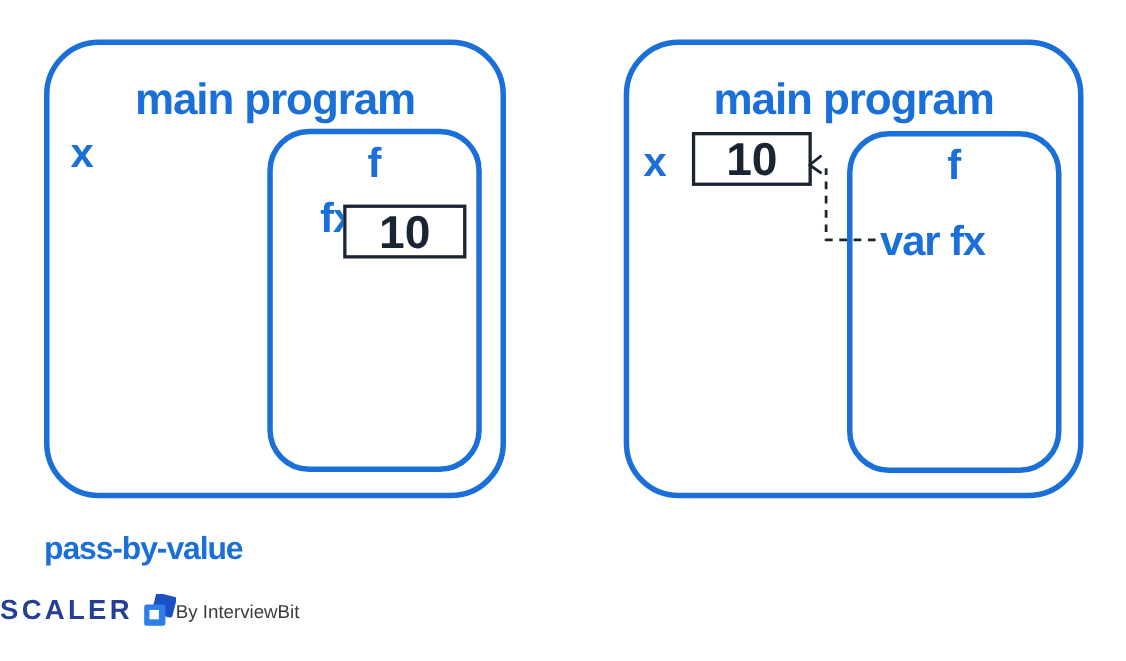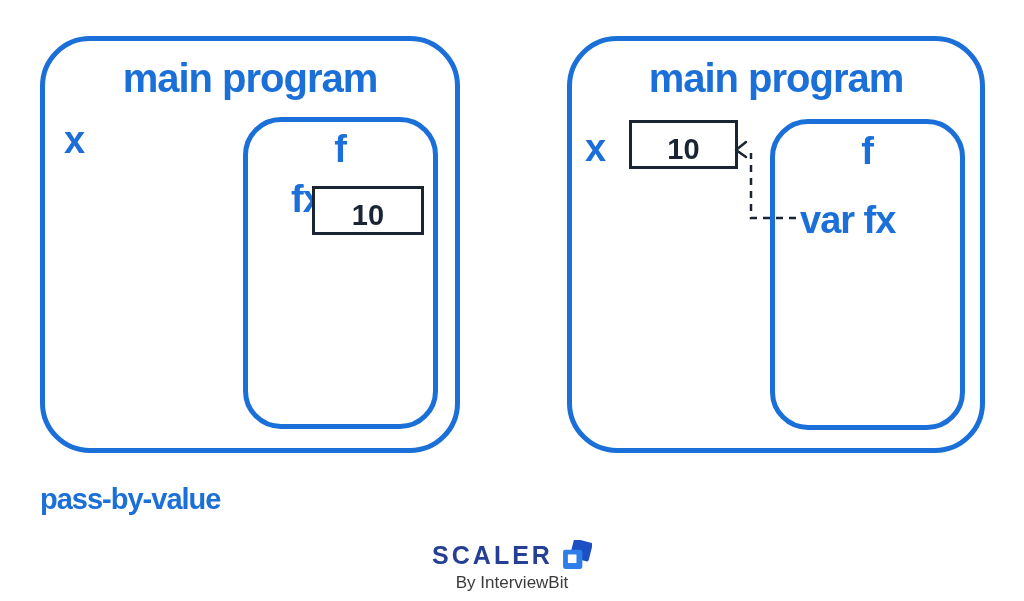--- a/index.html
+++ b/index.html
@@ -30,21 +30,21 @@
   .inner-box{
     position:absolute;
     border:5px solid var(--blue);
     border-radius:38px;
     background:#ffffff;
   }
   .inner-left {left:198px;top:76px;width:195px;height:312px;}
   .inner-right{left:198px;top:78px;width:195px;height:311px;}
   
   .box-title{
-    position:absolute;left:0;right:0;top:15px;
+    position:absolute;left:0;right:0;top:28px;
     text-align:center;
     color:var(--blue);
     font-size:40px;font-weight:bold;letter-spacing:-1px;
   }
   .fn-title{
     position:absolute;left:0;right:0;top:6px;
     text-align:center;
     color:var(--blue);
     font-size:38px;font-weight:bold;
   }
@@ -54,43 +54,43 @@
     font-size:38px;font-weight:bold;letter-spacing:-1px;
   }
   .x-left {left:19px;top:78px;}
   .x-right{left:13px;top:86px;}
   .fx-left{left:11px;top:56px;margin-left:32px;}
   .varfx-right{left:228px;top:158px;}
   .value-box{
     position:absolute;
     border:3px solid var(--navy);
     background:#ffffff;
-    display:flex;align-items:flex-end;justify-content:center;
+    display:flex;align-items:center;justify-content:center;
     color:var(--navy);
-    font-size:29px;font-weight:bold;
+    font-size:42px;font-weight:bold;
   }
   .vb-left {left:64px;top:64px;width:112px;height:49px;}
   .vb-right{left:57px;top:79px;width:109px;height:49px;}
   .caption{
     position:absolute;top:483px;
     text-align:left;
     color:var(--blue);
     font-size:29px;font-weight:bold;letter-spacing:-1px;
   }
   .caption-left {left:40px;width:420px;}
   .caption-right{left:567px;width:418px;}
   
   .arrow-overlay{
     position:absolute;left:0;top:0;width:1024px;height:601px;
     pointer-events:none;
   }
   
   .footer{
     position:absolute;left:0;right:0;top:540px;
-    display:flex;flex-direction:column;align-items:center;
+    display:flex;flex-direction:row;align-items:center;
   }
   .brand-row{display:flex;align-items:center;gap:9px;}
   .brand-name{
     color:var(--logo_navy);
     font-size:25px;font-weight:bold;letter-spacing:3px;
   }
   .brand-icon{width:30px;height:30px;display:block;}
   .byline{
     margin-top:3px;
     color:var(--text_gray);

